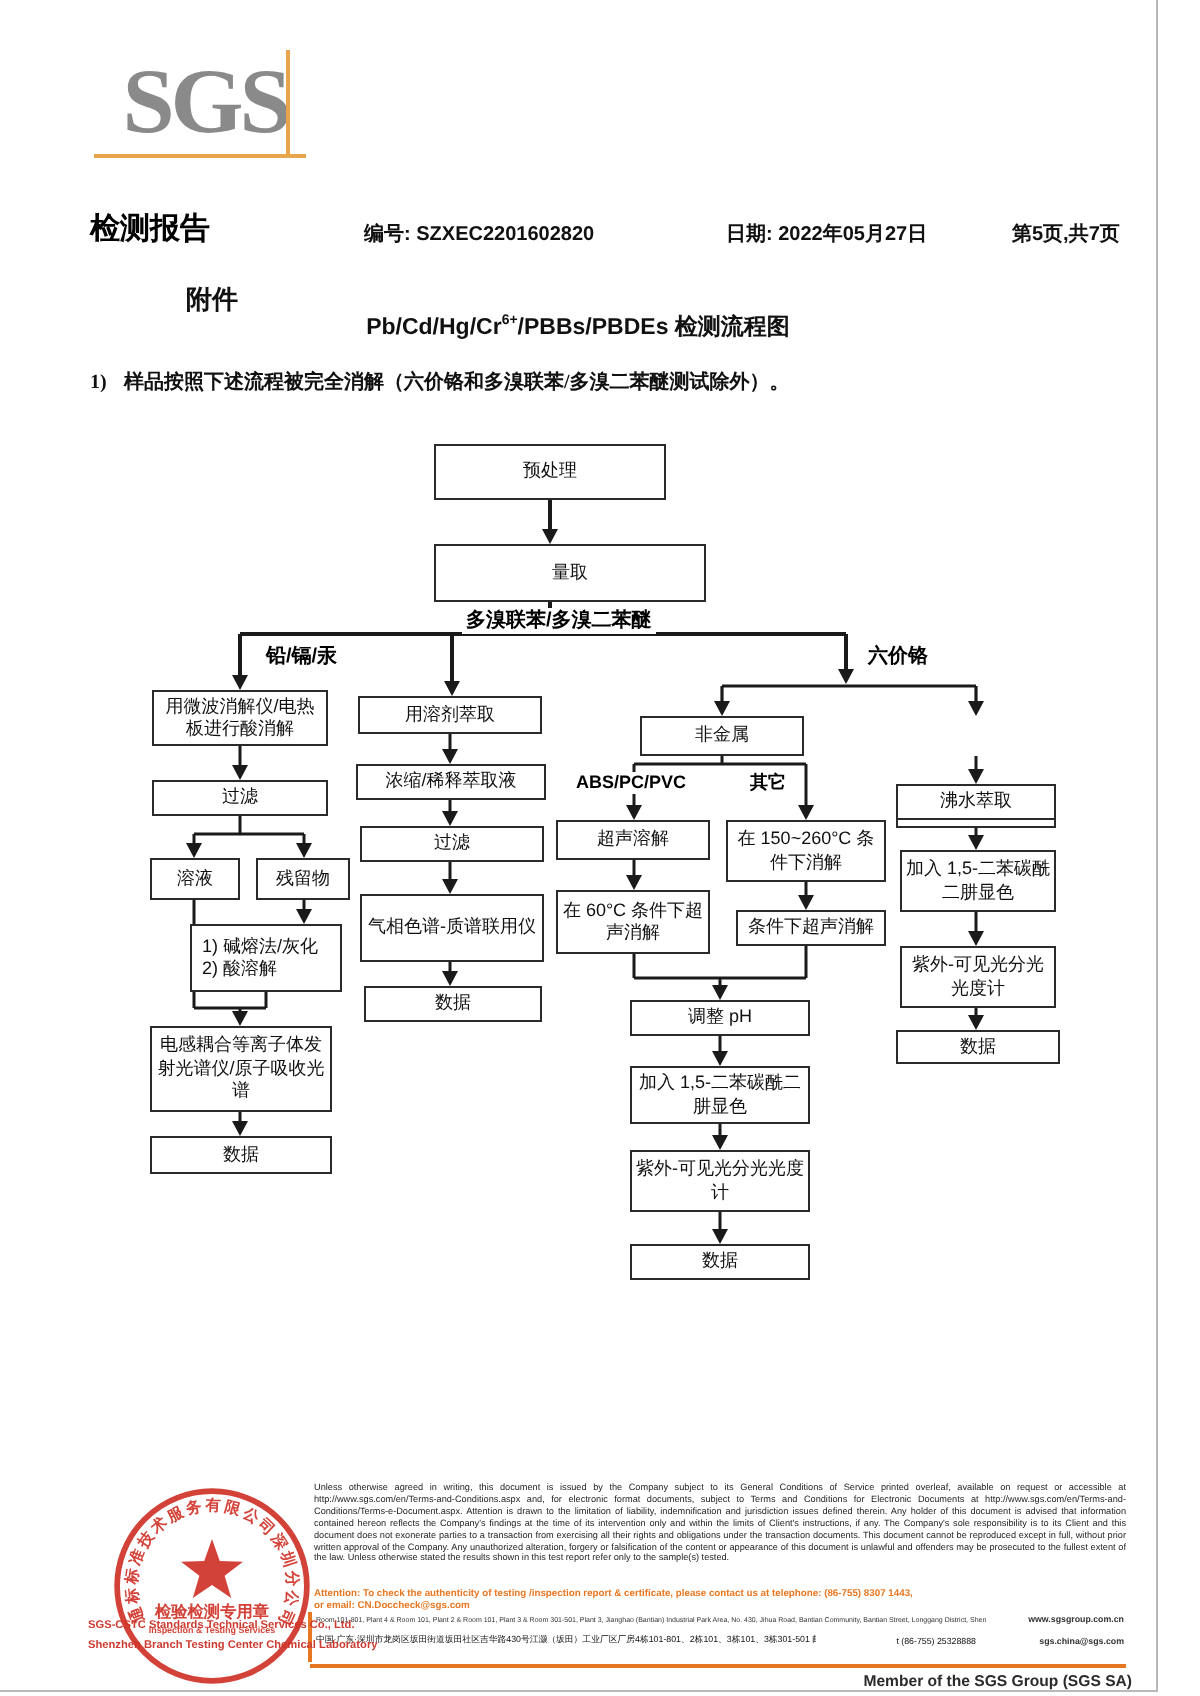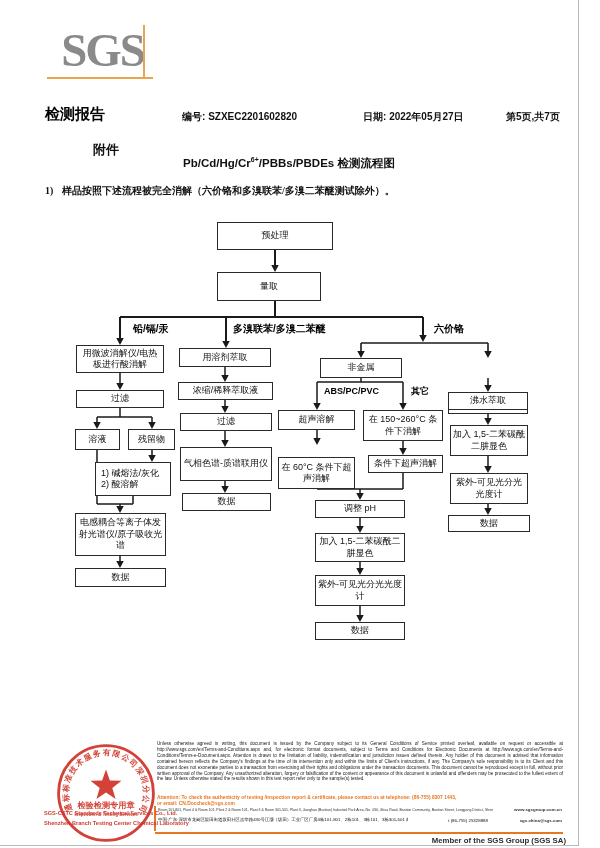--- a/index.html
+++ b/index.html
@@ -25,53 +25,53 @@
   .note{position:absolute;left:45px;top:184px;width:500px;font-size:10px;font-weight:bold;
         font-family:"Liberation Serif","DejaVu Serif",serif;}
   .note .num{display:inline-block;width:17px;}
 
   
   .flow-svg{position:absolute;left:0;top:0;width:600px;height:848px;}
   .fbox{position:absolute;box-sizing:border-box;border:1px solid #2a2a2a;background:#fff;
         display:flex;align-items:center;justify-content:center;text-align:center;
         font-size:9px;line-height:11.5px;color:#111;padding:1px 2px;}
   .b-pretreat{left:217px;top:222px;width:116px;height:28px;}
-  .b-measure{left:217px;top:272px;width:104px;height:29px;}
+  .b-measure{left:217px;top:272px;width:136px;height:29px;}
   .b-acid{left:76px;top:345px;width:88px;height:28px;}
   .b-filter1{left:76px;top:390px;width:88px;height:18px;}
   .b-solution{left:75px;top:429px;width:45px;height:21px;}
   .b-residue{left:128px;top:429px;width:47px;height:21px;}
   .b-alkali{left:95px;top:462px;width:76px;height:34px;white-space:pre-line;justify-content:flex-start;text-align:left;padding-left:5px;}
   .b-icp{left:75px;top:513px;width:91px;height:43px;}
   .b-data-pb{left:75px;top:568px;width:91px;height:19px;}
   .b-solvent{left:179px;top:348px;width:92px;height:19px;}
   .b-conc{left:178px;top:382px;width:95px;height:18px;}
   .b-filter2{left:180px;top:413px;width:92px;height:18px;}
   .b-gcms{left:180px;top:447px;width:92px;height:34px;}
   .b-data-pbde{left:182px;top:493px;width:89px;height:18px;}
   .b-nonmetal{left:320px;top:358px;width:82px;height:20px;}
   .b-metal{left:448px;top:358px;width:80px;height:20px;margin-top:36px;}
   .b-ultra{left:278px;top:410px;width:77px;height:20px;}
   .b-d150{left:363px;top:410px;width:80px;height:31px;}
-  .b-u60{left:278px;top:457px;width:77px;height:32px;}
+  .b-u60{left:278px;top:445px;width:77px;height:32px;}
   .b-sep{left:368px;top:455px;width:75px;height:18px;}
   .b-ph{left:315px;top:500px;width:90px;height:18px;}
   .b-dpc1{left:315px;top:533px;width:90px;height:29px;}
   .b-uv1{left:315px;top:575px;width:90px;height:31px;}
   .b-data-nm{left:315px;top:622px;width:90px;height:18px;}
   .b-boil{left:448px;top:392px;width:80px;height:18px;}
   .b-dpc2{left:450px;top:425px;width:78px;height:31px;}
   .b-uv2{left:450px;top:473px;width:78px;height:31px;}
   .b-data-m{left:448px;top:515px;width:82px;height:17px;}
 
   .flabel{position:absolute;font-weight:bold;font-size:10px;line-height:13px;color:#000;background:#fff;padding:0 2px;}
   .l-pb{left:131px;top:322px;}
-  .l-pbde{left:231px;top:322px;}
+  .l-pbde{left:231px;top:304px;}
   .l-cr{left:432px;top:322px;}
-  .sublabel{position:absolute;font-weight:bold;font-size:9px;line-height:11px;color:#000;background:#fff;padding:0 1px;margin-left:36px;}
+  .sublabel{position:absolute;font-weight:bold;font-size:9px;line-height:11px;color:#000;background:#fff;padding:0 1px;}
   .l-abs{left:287px;top:386px;}
   .l-other{left:374px;top:386px;}
 
   
   .legal{position:absolute;left:157px;top:741px;width:406px;font-size:4.6px;line-height:5.9px;
          text-align:justify;color:#222;}
   .attention{position:absolute;left:157px;top:795px;width:406px;font-size:4.9px;line-height:6.2px;
          font-weight:bold;color:#e87722;}
   .addr-en{position:absolute;left:158px;top:808px;width:335px;font-size:3.5px;line-height:5px;color:#333;white-space:nowrap;overflow:hidden;}
   .website{position:absolute;right:38px;top:807px;font-size:4.4px;font-weight:bold;color:#333;}

